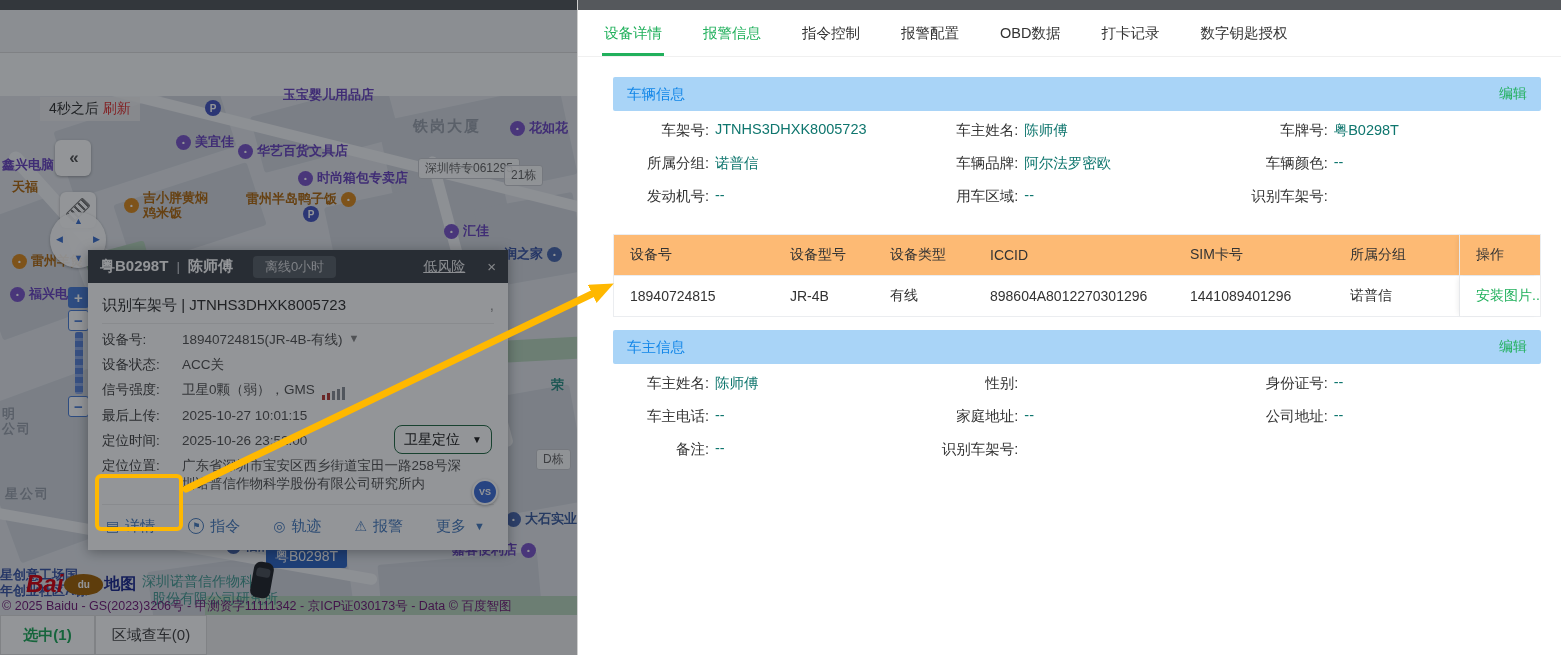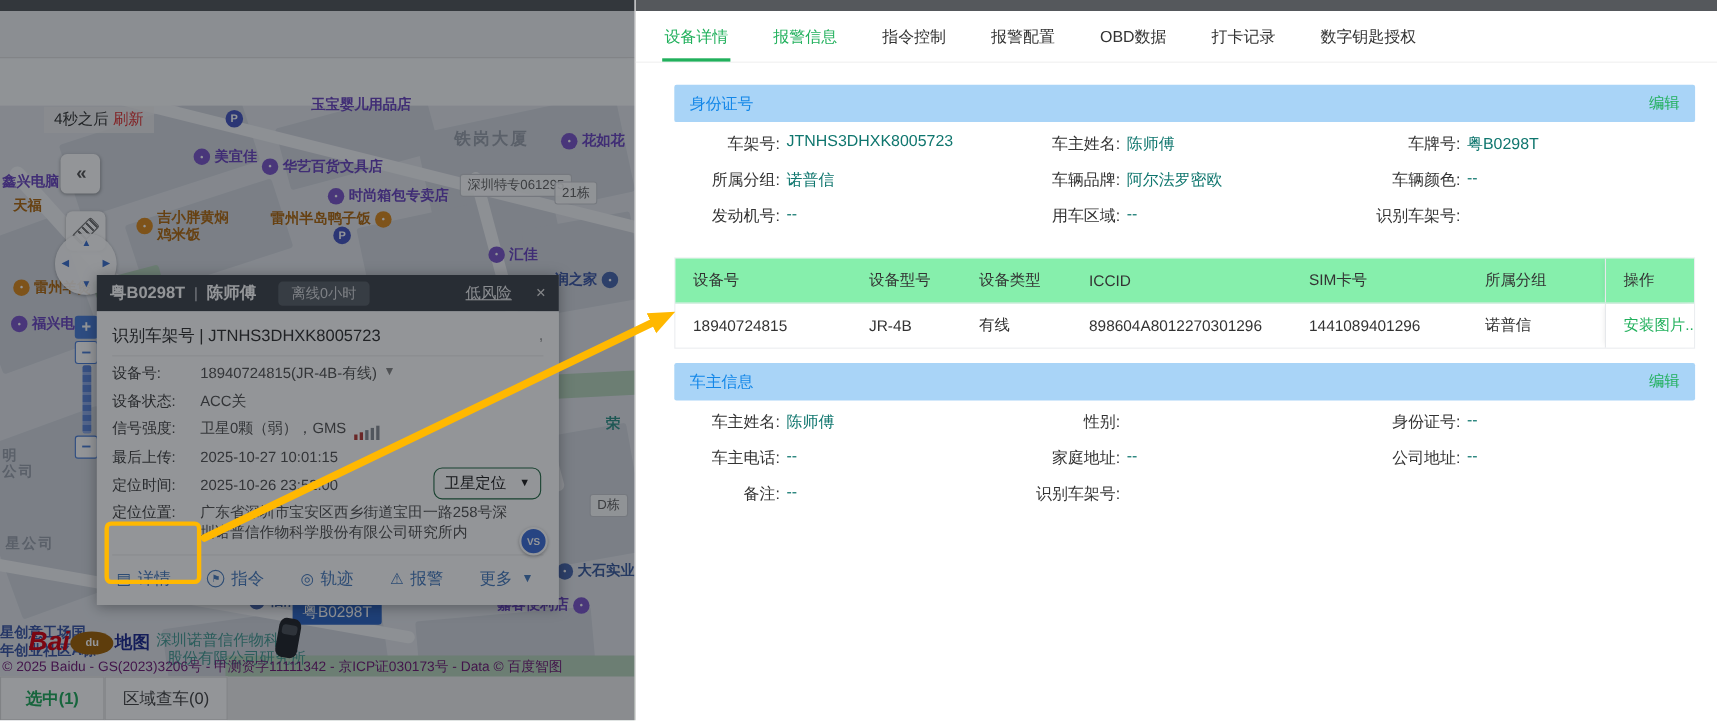--- a/index.html
+++ b/index.html
@@ -94,21 +94,21 @@
   .sections{padding:20px 20px 0 35px}
   .sec{margin-bottom:13px}
   .secbar{background:#a9d4f7;color:#1286e8;font-size:14.5px;display:flex;align-items:center;padding:0 14px;height:34px;border-radius:2px}
   .secact{margin-left:auto;color:#21b05c;font-size:14px;cursor:pointer}
   .grid3{display:grid;grid-template-columns:1fr 1fr 1fr;padding:10px 0 14px;row-gap:13px;font-size:14.5px;color:#333}
   .cell{display:flex;min-height:20px}
   .lbl{min-width:96px;text-align:right;padding-right:6px;color:#333;flex-shrink:0}
   .val{color:#0f766e}
   .dtable{border:1px solid #ebedf0;font-size:14px;color:#333}
   .trow{display:flex;height:40px;align-items:stretch}
-  .trow.head{background:#86efac;border-bottom:1px solid #ebedf0}
+  .trow.head{background:#fdba74;border-bottom:1px solid #ebedf0}
   .tc{padding:0 16px;box-sizing:border-box;overflow:hidden;white-space:nowrap;display:flex;align-items:center}
   .w1{width:160px}.w2{width:100px}.w3{width:100px}.w4{width:200px}.w5{width:160px}.w6{width:125px}
   .op{flex:1;border-left:1px solid #e6e8eb;box-shadow:-3px 0 5px -2px rgba(0,0,0,.07)}
   .oplink{color:#21b05c;cursor:pointer}
 </style>
 </head>
 <body>
 
 <div class="map-panel">
   <div class="topstrip"></div>
@@ -387,21 +387,21 @@
       </div>
     <div class="tab">
         <span>数字钥匙授权</span>
       </div>
   </div>
 
   <div class="sections">
 
     <div class="sec">
       <div class="secbar">
-        <span>身份证号</span>
+        <span>车辆信息</span>
         <span class="secact">编辑</span>
       </div>
       <div class="grid3">
         <div class="cell">
             <span class="lbl">车架号:</span>
             <span class="val">JTNHS3DHXK8005723</span>
           </div>
         <div class="cell">
             <span class="lbl">车主姓名:</span>
             <span class="val">陈师傅</span>

